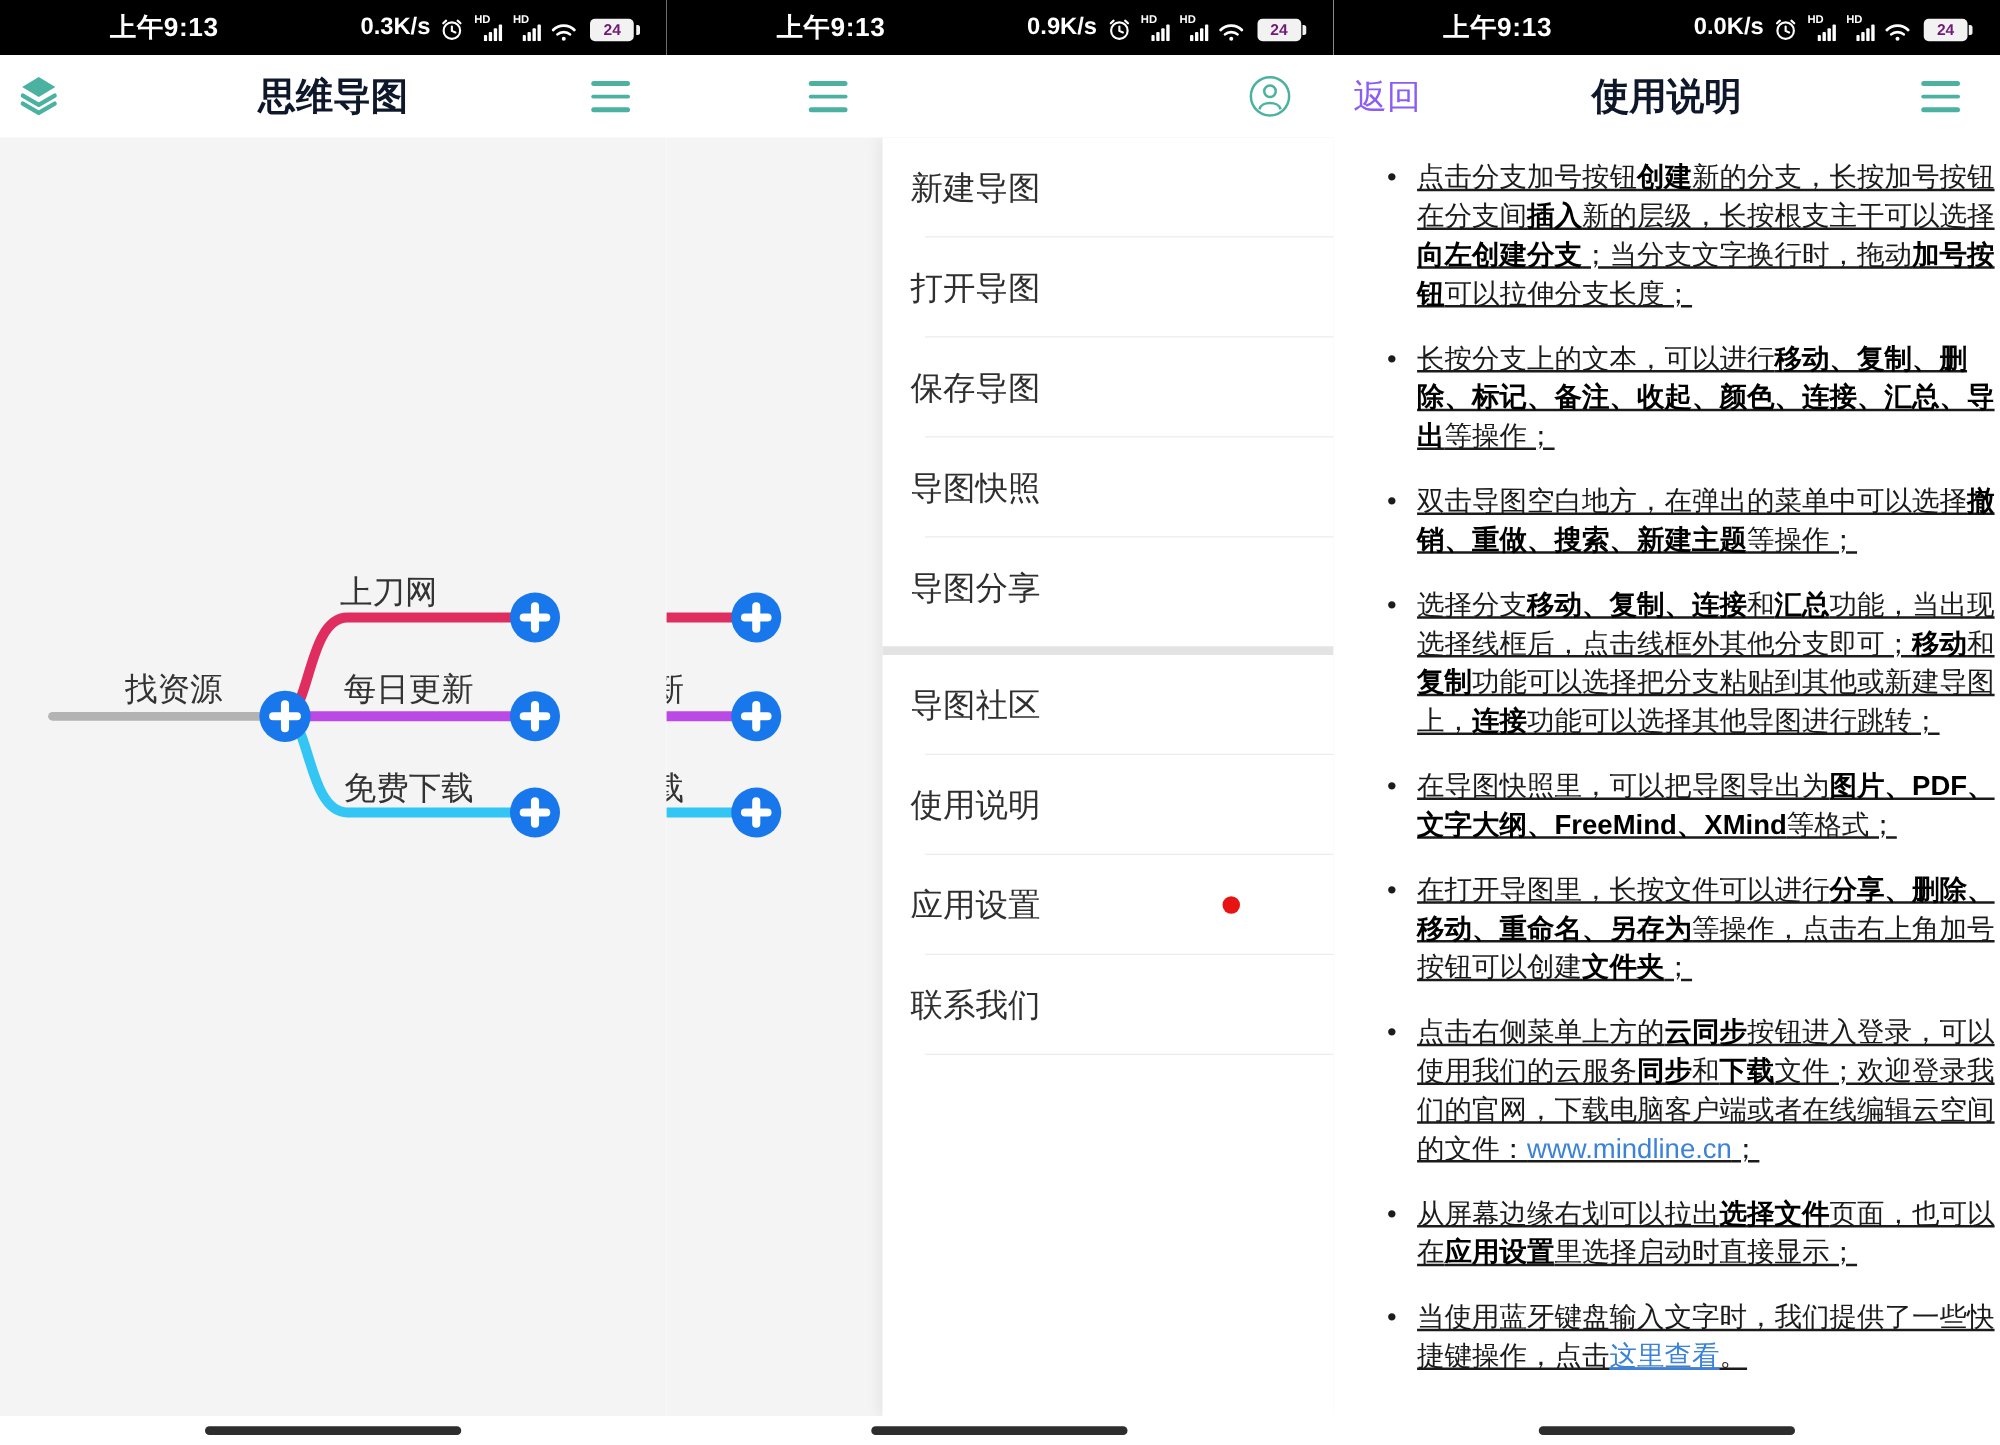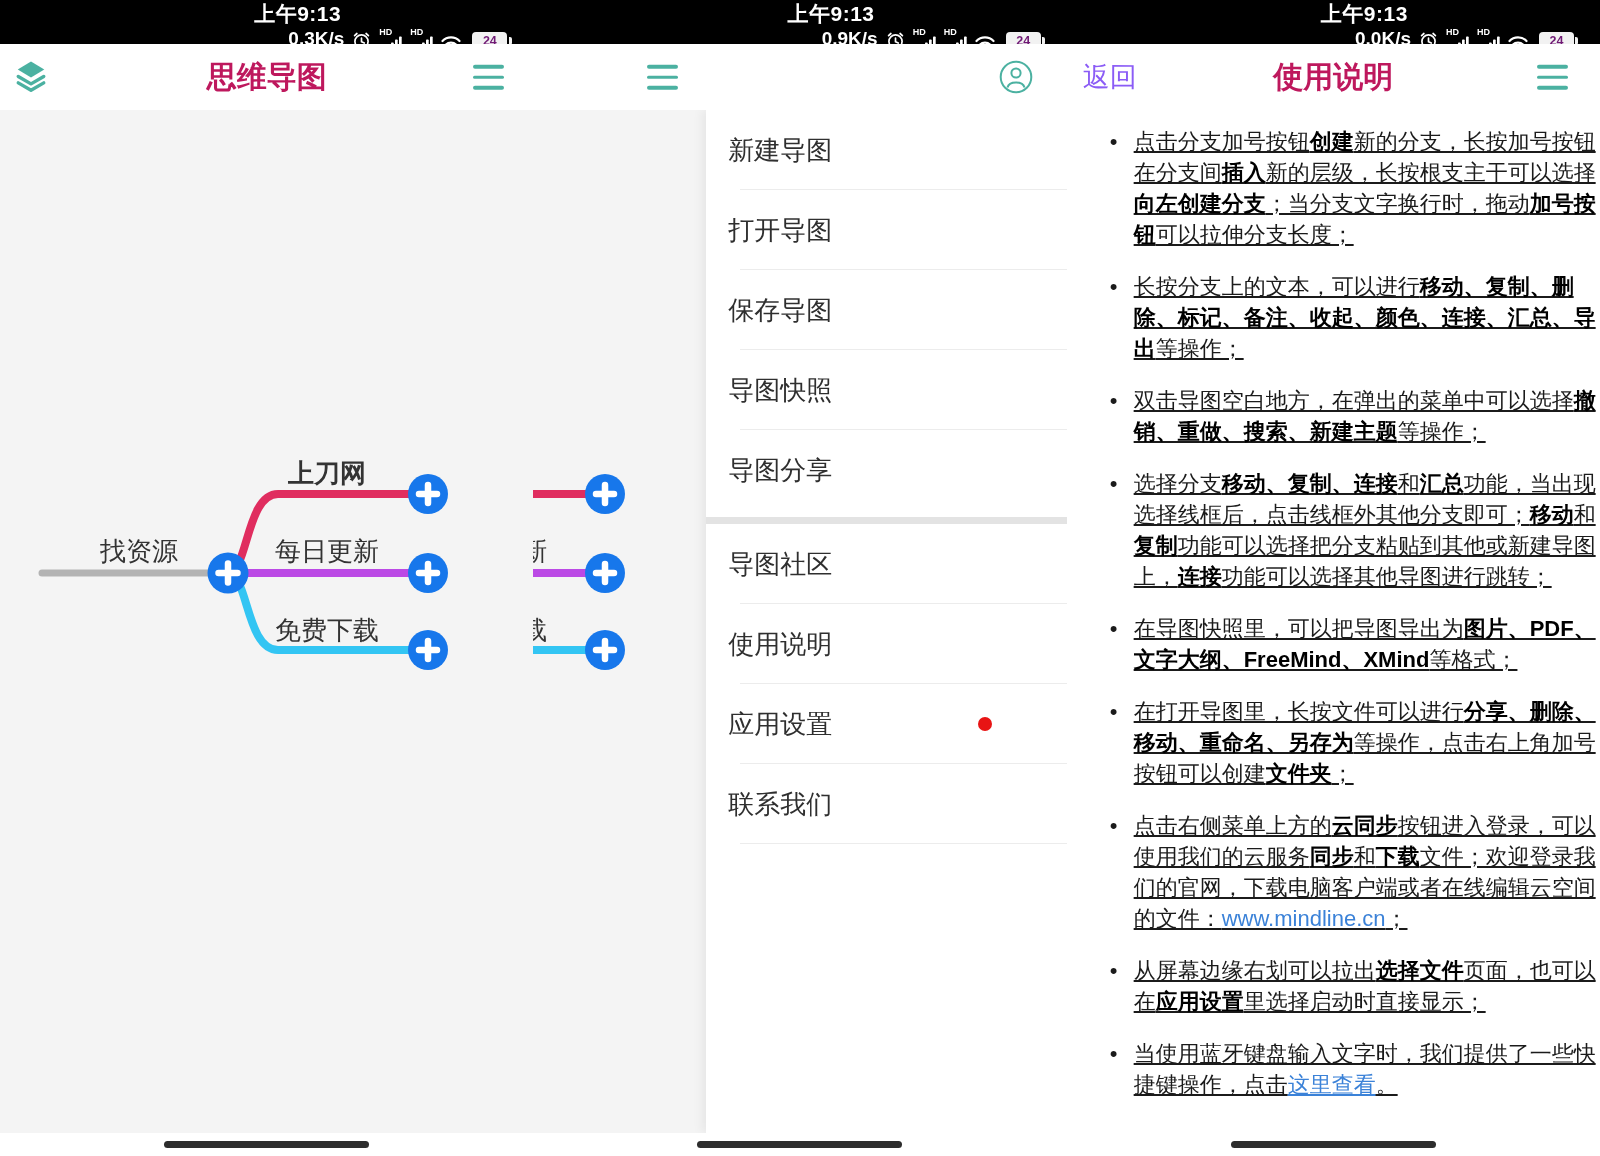--- a/index.html
+++ b/index.html
@@ -1,34 +1,34 @@
 <!DOCTYPE html>
 <html><head>
 <meta charset="utf-8">
 <style>
   * { margin:0; padding:0; box-sizing:border-box; }
   html,body { width:1600px; height:1156px; }
   body { display:flex; background:#fff; font-family:"Liberation Sans", sans-serif; }
   .screen { flex:0 0 533.33px; width:533.33px; height:1156px; position:relative; overflow:hidden; background:#fff; }
 
   
-  .statusbar { height:44px; background:#000; color:#fff; display:flex; align-items:center; padding:0 26px 0 88px;flex-direction:column; }
+  .statusbar { height:44px; background:#000; color:#fff; display:flex; align-items:center; padding:0 26px 0 88px; }
   .time { font-size:21px; font-weight:600; letter-spacing:.5px; }
   .sicons { margin-left:auto; display:flex; align-items:flex-end; gap:8px; }
   .speed { font-size:19px; font-weight:600; }
   .sig { position:relative; width:23px; height:22px; }
   .sig .hd { position:absolute; top:-1px; left:0; font-size:9px; font-weight:700; }
   .sig svg { position:absolute; bottom:0; right:0; }
   .battery { position:relative; width:35px; height:18px; background:#f2f2f2; border-radius:4px;
              display:flex; align-items:center; justify-content:center; font-size:12.5px; font-weight:700; color:#701a75; margin-left:3px; }
   .battery::after { content:""; position:absolute; right:-4.5px; top:5px; width:3px; height:8px; background:#f2f2f2; border-radius:0 2px 2px 0; }
 
   
   .header { height:66px; background:#fff; position:relative; display:flex; align-items:center; justify-content:center; }
-  .htitle { font-size:30px; font-weight:600; color:#be185d; }
+  .htitle { font-size:30px; font-weight:600; color:#0f172a; }
   .hamburger { position:absolute; top:50%; transform:translateY(-50%); width:31px; display:flex; flex-direction:column; gap:7px; cursor:pointer; }
   .hamburger i { display:block; height:3.5px; border-radius:2px; background:#4bb1a1; }
   .hamb-right { right:29px; }
   .hamb-left2 { left:114px; }
   .hamb-right3 { right:32px; }
   .layers-btn { position:absolute; left:14px; top:50%; transform:translateY(-50%); line-height:0; }
   .acct-btn { position:absolute; right:34px; top:50%; transform:translateY(-50%); line-height:0; }
   .back-btn { position:absolute; left:16px; font-size:27px; color:#8b5cf6; cursor:pointer; }
 
   
@@ -127,21 +127,21 @@
       <g transform="translate(428,463)">
           <circle r="20" fill="#1777eb"></circle>
           <path d="M-9 0H9M0 -9V9" stroke="#fff" stroke-width="6.5" stroke-linecap="round" fill="none"></path>
         </g>
       <g transform="translate(428,540)">
           <circle r="20" fill="#1777eb"></circle>
           <path d="M-9 0H9M0 -9V9" stroke="#fff" stroke-width="6.5" stroke-linecap="round" fill="none"></path>
         </g>
     </svg>
     <span class="map-label" style="left:100px; top:424px;">找资源</span>
-    <span class="map-label" style="left:288px; top:346px;font-weight:bold;">上刀网</span>
+    <span class="map-label" style="left:272px; top:346px;">上刀网</span>
     <span class="map-label" style="left:275px; top:424px;">每日更新</span>
     <span class="map-label" style="left:275px; top:503px;">免费下载</span>
   </div>
   <div class="footer">
       <div class="pill"></div>
     </div>
 </div>
 
 <div class="screen">
   <div class="statusbar">

